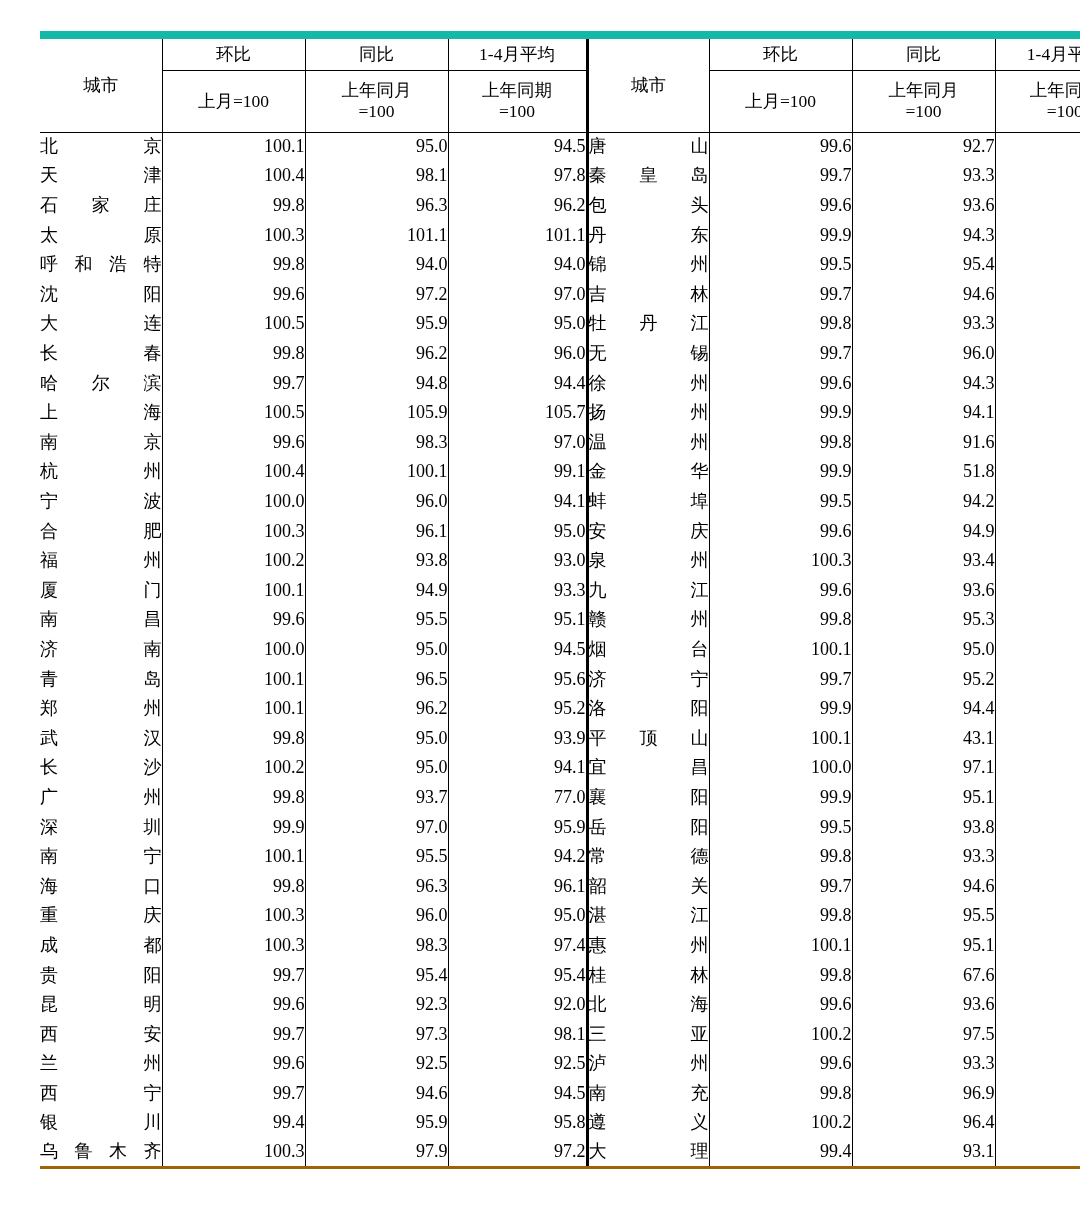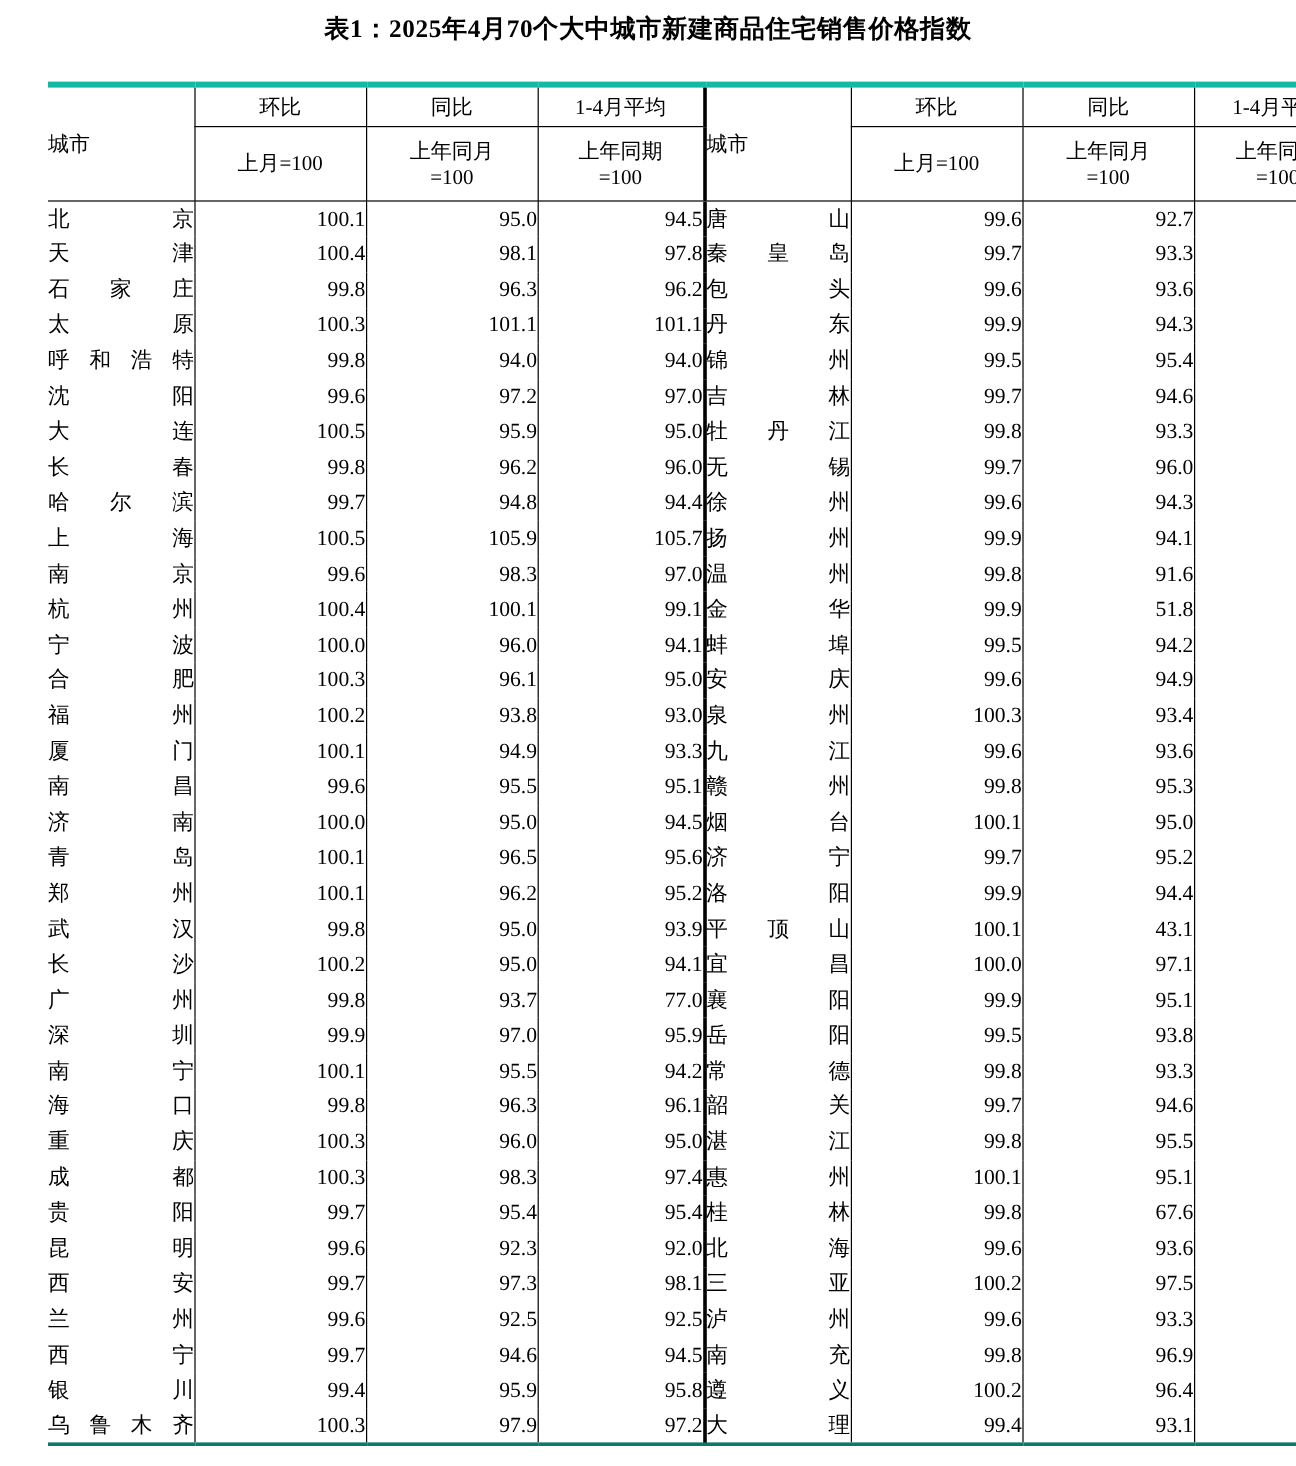--- a/index.html
+++ b/index.html
@@ -37,41 +37,42 @@
     table-layout: fixed;
     font-size: 17.5px;
   }
   table.idx td, table.idx th {
     padding: 0;
     font-weight: normal;
     vertical-align: middle;
   }
 
   
-  .b-top-thick    { border-top: 5px solid #14b8a6; margin-top: 29px; }
-  .b-bottom-thick { border-bottom: 3px solid #0f766e; }
+  .b-top-thick    { border-top: 8px solid #14b8a6; margin-top: 29px; }
+  .b-bottom-thick { border-bottom: 3px solid #a16207; }
   .b-bottom-thin  { border-bottom: 1px solid #000; }
   .b-right-thin   { border-right: 1px solid #000; }
   .b-right-thick  { border-right: 3px solid #000; }
 
   
   .hd {
     text-align: center;
     height: 35px;
     font-size: 17.5px;
     line-height: 1.15;
   }
   .hd-sub {
     text-align: center;
     height: 62px;
     font-size: 17.5px;
     line-height: 1.18;
     padding: 2px 4px;
   }
   .hd-city {
+    text-align: center;
     font-size: 17.5px;
     vertical-align: middle;
   }
 
   
   tr.datarow td { height: 29.6px; }
   td.city {
     text-align: justify;
     text-align-last: justify;
     text-justify: inter-character;
@@ -99,21 +100,20 @@
   col.c-city { width: 122px; }
   col.c-val  { width: 143px; }
   col.c-val2 { width: 143px; }
   col.c-val3 { width: 139px; }
 </style>
 </head>
 <body>
 
 <div id="page">
 
-  <div class="title">表1：2025年4月70个大中城市新建商品住宅销售价格指数</div>
 
   <div class="table-wrap">
     <table class="idx">
       <colgroup>
         <col class="c-city">
           <col class="c-val">
           <col class="c-val2">
           <col class="c-val3">
         <col class="c-city">
           <col class="c-val">

